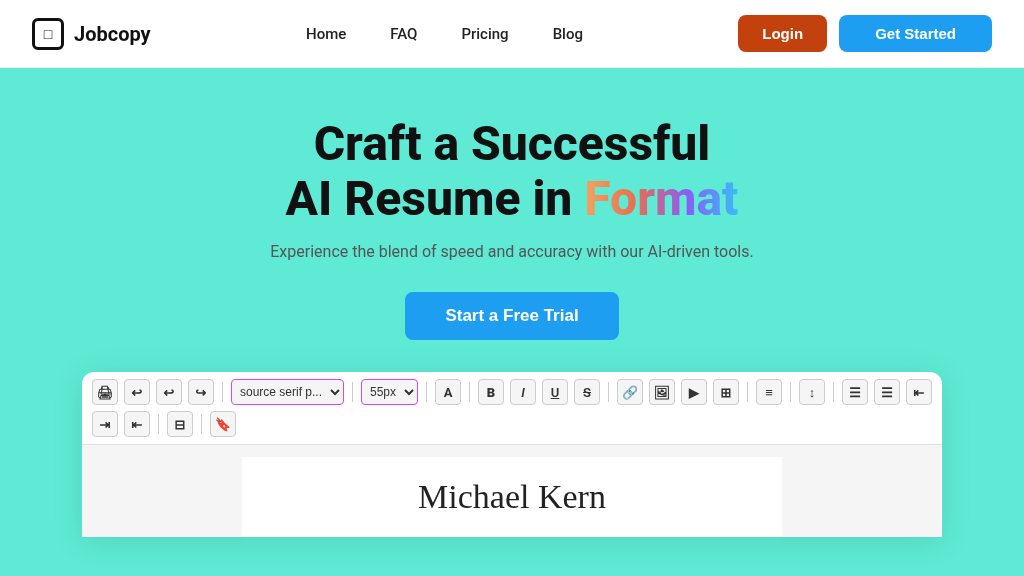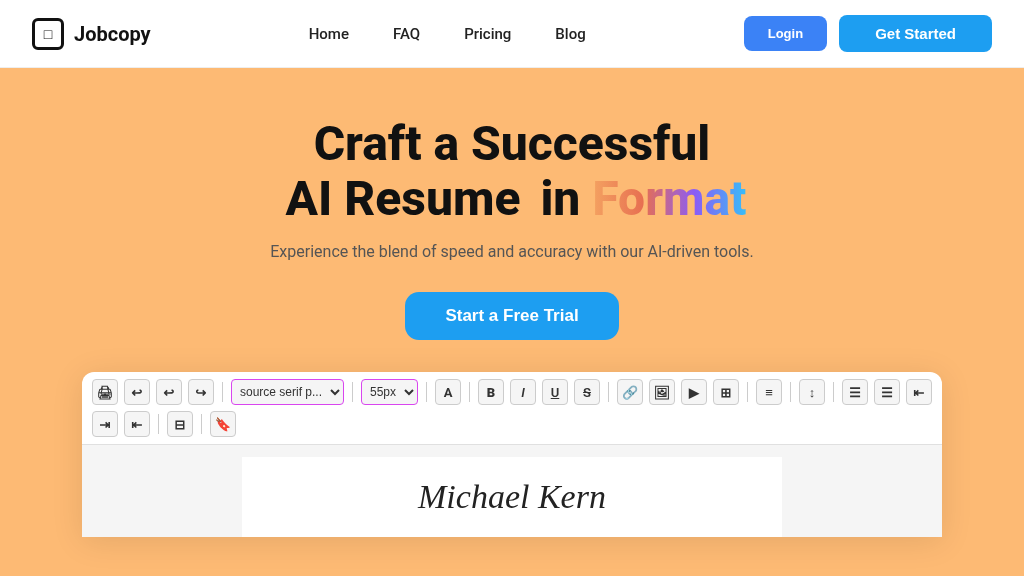--- a/index.html
+++ b/index.html
@@ -55,40 +55,40 @@
     }
     .nav-actions {
       display: flex;
       gap: 12px;
       align-items: center;
     }
     .btn-login {
       padding: 10px 24px;
       border-radius: 8px;
       border: none;
-      background: #3b82f6;
+      background: #c2410c;
       color: #fff;
-      font-size: 13px;
+      font-size: 15px;
       font-weight: 600;
       cursor: pointer;
     }
     .btn-get-started {
       padding: 10px 36px;
       border-radius: 8px;
       border: none;
       background: #1d9ef1;
       color: #fff;
       font-size: 15px;
       font-weight: 600;
       cursor: pointer;
     }
 
     
     .hero {
-      background: #fdba74;
+      background: #5eead4;
       display: flex;
       flex-direction: column;
       align-items: center;
       padding-top: 48px;
       padding-bottom: 0;
       min-height: 508px;
     }
     .hero-title {
       text-align: center;
       font-size: 48px;
@@ -96,38 +96,37 @@
       color: #111;
       line-height: 1.15;
       margin-bottom: 16px;
     }
     .hero-title .line2 {
       display: block;
     }
     .hero-title .in-word {
       font-weight: 800;
       color: #111;
-      margin-left: 8px;
     }
     .hero-title .minutes-word {
       font-weight: 800;
       background: linear-gradient(90deg, #f4a261, #e76f51, #8b5cf6, #38bdf8);
       -webkit-background-clip: text;
       -webkit-text-fill-color: transparent;
       background-clip: text;
     }
     .hero-subtitle {
       font-size: 16px;
       color: #555;
       margin-bottom: 31px;
       text-align: center;
     }
     .btn-trial {
       padding: 14px 40px;
-      border-radius: 14px;
+      border-radius: 8px;
       border: none;
       background: #1d9ef1;
       color: #fff;
       font-size: 17px;
       font-weight: 600;
       cursor: pointer;
       margin-bottom: 32px;
     }
 
     
@@ -202,21 +201,20 @@
       display: flex;
       align-items: center;
       justify-content: center;
       padding: 16px;
     }
     .editor-doc-name {
       font-size: 34px;
       font-weight: 500;
       color: #222;
       font-family: Georgia, serif;
-      font-style: italic;
     }
   </style>
 </head>
 <body>
 
 <nav class="navbar">
   <a class="logo" href="#">
     <div class="logo-icon">□</div>
     <span>Jobcopy</span>
   </a>

